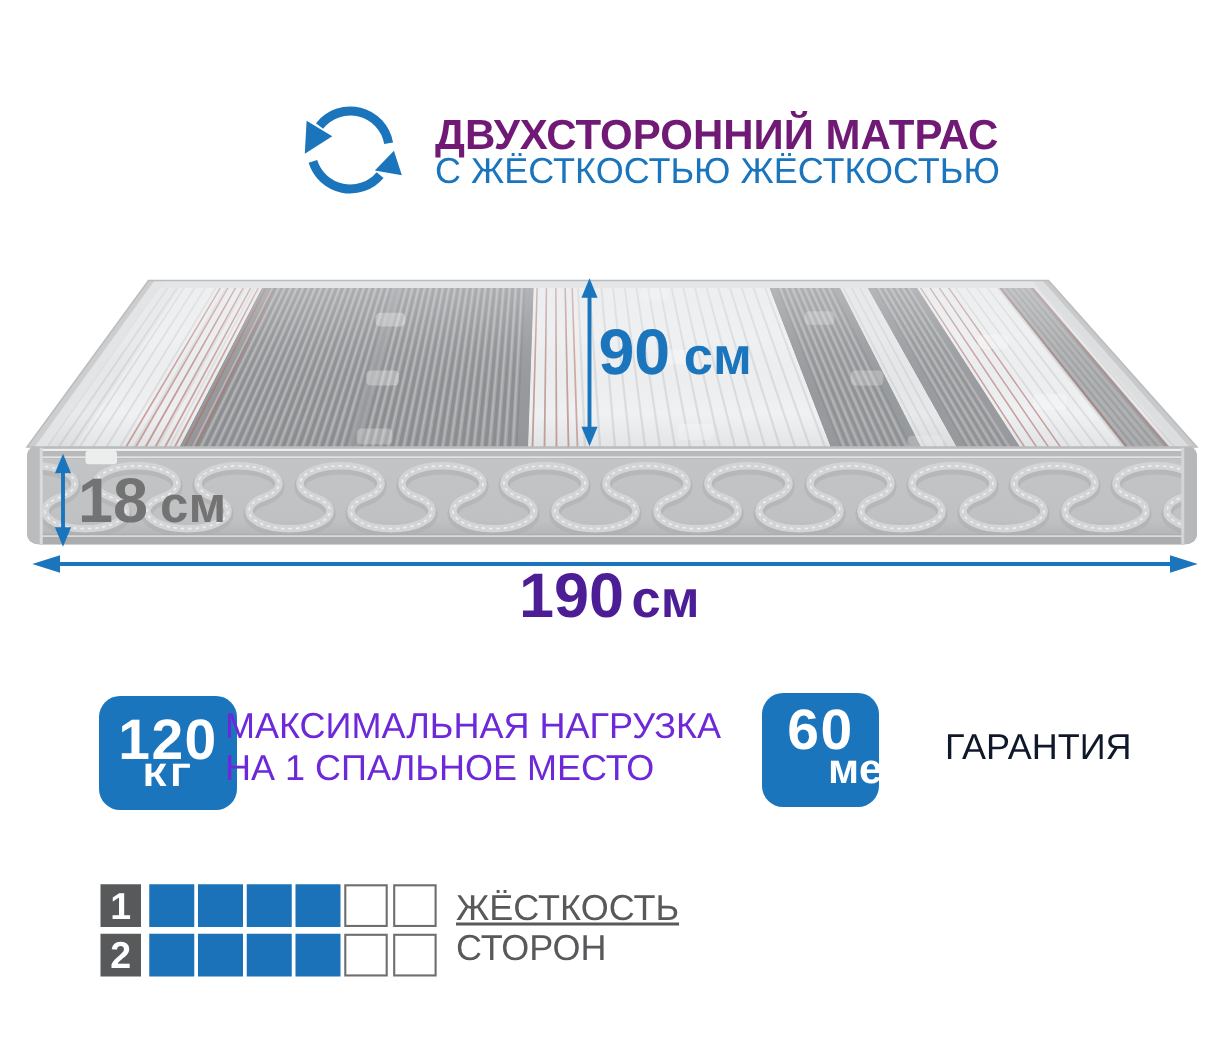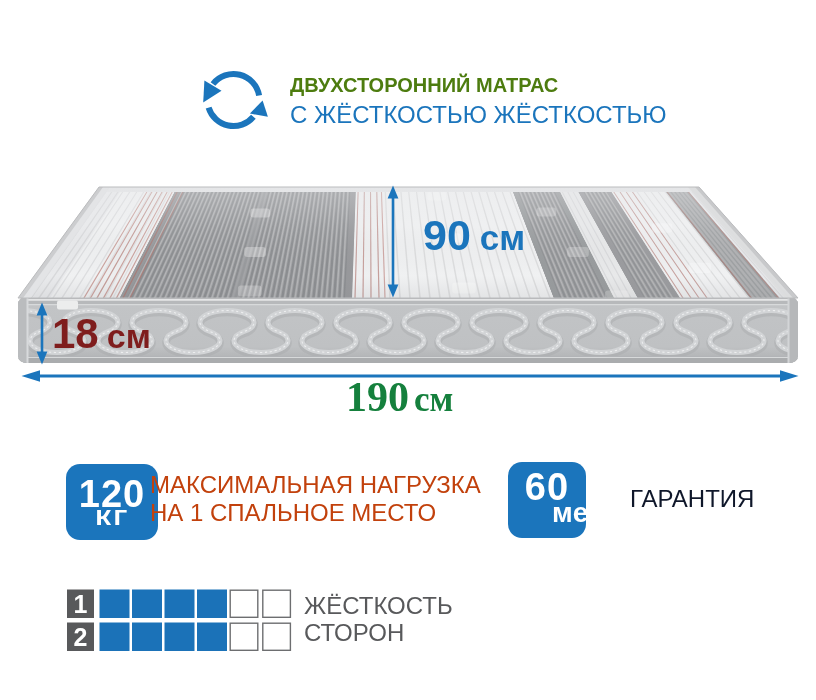--- a/index.html
+++ b/index.html
@@ -14,21 +14,21 @@
     <g fill="none" stroke="#1b75bc" stroke-width="6">
       <path d="M 11.0,15.0 A 26,26 0 0 1 57.1,26.5"></path>
       <path d="M 6.6,38.6 A 26,26 0 0 0 51.4,47.7"></path>
     </g>
     <g fill="#1b75bc" stroke="none">
       <path d="M 2.4,11.5 L 19.5,21.8 L 1.2,33.5 Z"></path>
       <path d="M 60.6,31.5 L 47.9,44.6 L 65.9,47.8 Z"></path>
     </g>
   </svg>
 
-  <div class="abs" style="left:290px; top:74px; font-size:20px; font-weight:bold; color:#4d7c0f;">ДВУХСТОРОННИЙ МАТРАС</div>
+  <div class="abs" style="left:290px; top:74px; font-size:28px; font-weight:bold; color:#701a75;">ДВУХСТОРОННИЙ МАТРАС</div>
 
   <div class="abs" style="left:290px; top:101px; font-size:24px; color:#1b75bc;">С ЖЁСТКОСТЬЮ ЖЁСТКОСТЬЮ</div>
 
   <svg class="abs" style="left:0; top:0;" width="816" height="700" viewBox="0 0 816 700">
 
 <defs>
   <linearGradient id="faceg" x1="0" y1="0" x2="0" y2="1">
     <stop offset="0" stop-color="#b8babc"></stop>
     <stop offset="0.12" stop-color="#c2c4c6"></stop>
     <stop offset="0.75" stop-color="#bfc1c3"></stop>
@@ -327,32 +327,32 @@
       <path d="M42,364.5 L36.6,351.5 L47.4,351.5 Z" stroke="none"></path>
     </g>
 
     <g stroke="#1b75bc" stroke-width="2.8" fill="#1b75bc">
       <line x1="36" y1="376" x2="780" y2="376"></line>
       <path d="M21.5,376 L40,370.2 L40,381.8 Z" stroke="none"></path>
       <path d="M798.5,376 L780,370.2 L780,381.8 Z" stroke="none"></path>
     </g>
   </svg>
 
-  <div class="abs" style="left:399px; top:214px; color:#1b75bc; font-weight:bold; font-size:43px; line-height:1;margin-left:24px;">90<span style="font-size:35px; margin-left:9px;">см</span></div>
-
-  <div class="abs" style="left:52px; top:313px; color:#7f1d1d; font-weight:bold; font-size:42px; line-height:1;">18<span style="font-size:34px; margin-left:8px;">см</span></div>
-
-  <div class="abs" style="left:346px; top:376px; color:#15803d; font-weight:bold; font-size:42px; line-height:1;font-family:Liberation Serif, serif;">190<span style="font-size:35px; margin-left:5px;">см</span></div>
+  <div class="abs" style="left:399px; top:214px; color:#1b75bc; font-weight:bold; font-size:43px; line-height:1;">90<span style="font-size:35px; margin-left:9px;">см</span></div>
+
+  <div class="abs" style="left:52px; top:313px; color:#737373; font-weight:bold; font-size:42px; line-height:1;">18<span style="font-size:34px; margin-left:8px;">см</span></div>
+
+  <div class="abs" style="left:346px; top:376px; color:#4c1d95; font-weight:bold; font-size:42px; line-height:1;">190<span style="font-size:35px; margin-left:5px;">см</span></div>
 
   <div class="abs" style="left:66px; top:464px; width:92px; height:76px; background:#1b75bc; border-radius:14px; color:#fff; text-align:center;">
     <div style="font-size:38px; font-weight:bold; line-height:1; margin-top:11px; letter-spacing:1px;">120</div>
     <div style="font-size:28px; font-weight:bold; line-height:1; margin-top:-9px;font-family:Liberation Mono, monospace;">кг</div>
   </div>
 
-  <div class="abs" style="left:150px; top:471px; font-size:24px; color:#c2410c; line-height:28px;">МАКСИМАЛЬНАЯ НАГРУЗКА<br>НА 1 СПАЛЬНОЕ МЕСТО</div>
+  <div class="abs" style="left:150px; top:471px; font-size:24px; color:#6d28d9; line-height:28px;">МАКСИМАЛЬНАЯ НАГРУЗКА<br>НА 1 СПАЛЬНОЕ МЕСТО</div>
 
   <div class="abs" style="left:508px; top:462px; width:78px; height:76px; background:#1b75bc; border-radius:14px; color:#fff; text-align:center;">
     <div style="font-size:38px; font-weight:bold; line-height:1; margin-top:6px; letter-spacing:1px;">60</div>
     <div style="font-size:28px; font-weight:bold; line-height:1; margin-top:-7px;padding-left:44px;">мес.</div>
   </div>
 
   <div class="abs" style="left:630px; top:485px; font-size:24px; color:#0f172a;">ГАРАНТИЯ</div>
 
   <svg class="abs" style="left:0; top:0;" width="816" height="700" viewBox="0 0 816 700">
 
@@ -368,17 +368,17 @@
     <rect x="230.2" y="590.2" width="27.6" height="27.1" fill="#ffffff" stroke="#6d6e70" stroke-width="1.4"></rect>
     <rect x="262.8" y="590.2" width="27.6" height="27.1" fill="#ffffff" stroke="#6d6e70" stroke-width="1.4"></rect>
     <rect x="99.5" y="622.5" width="30" height="28.5" fill="#1b72b8"></rect>
     <rect x="132.0" y="622.5" width="30" height="28.5" fill="#1b72b8"></rect>
     <rect x="164.5" y="622.5" width="30" height="28.5" fill="#1b72b8"></rect>
     <rect x="197.0" y="622.5" width="30" height="28.5" fill="#1b72b8"></rect>
     <rect x="230.2" y="623.2" width="27.6" height="27.1" fill="#ffffff" stroke="#6d6e70" stroke-width="1.4"></rect>
     <rect x="262.8" y="623.2" width="27.6" height="27.1" fill="#ffffff" stroke="#6d6e70" stroke-width="1.4"></rect>
   </svg>
 
-  <div class="abs" style="left:304px; top:592px; font-size:24px; color:#58595b;">ЖЁСТКОСТЬ</div>
+  <div class="abs" style="left:304px; top:592px; font-size:24px; color:#58595b;text-decoration:underline;">ЖЁСТКОСТЬ</div>
 
   <div class="abs" style="left:304px; top:618.5px; font-size:24px; color:#58595b;">СТОРОН</div>
 
 </div>
 
 </body></html>

